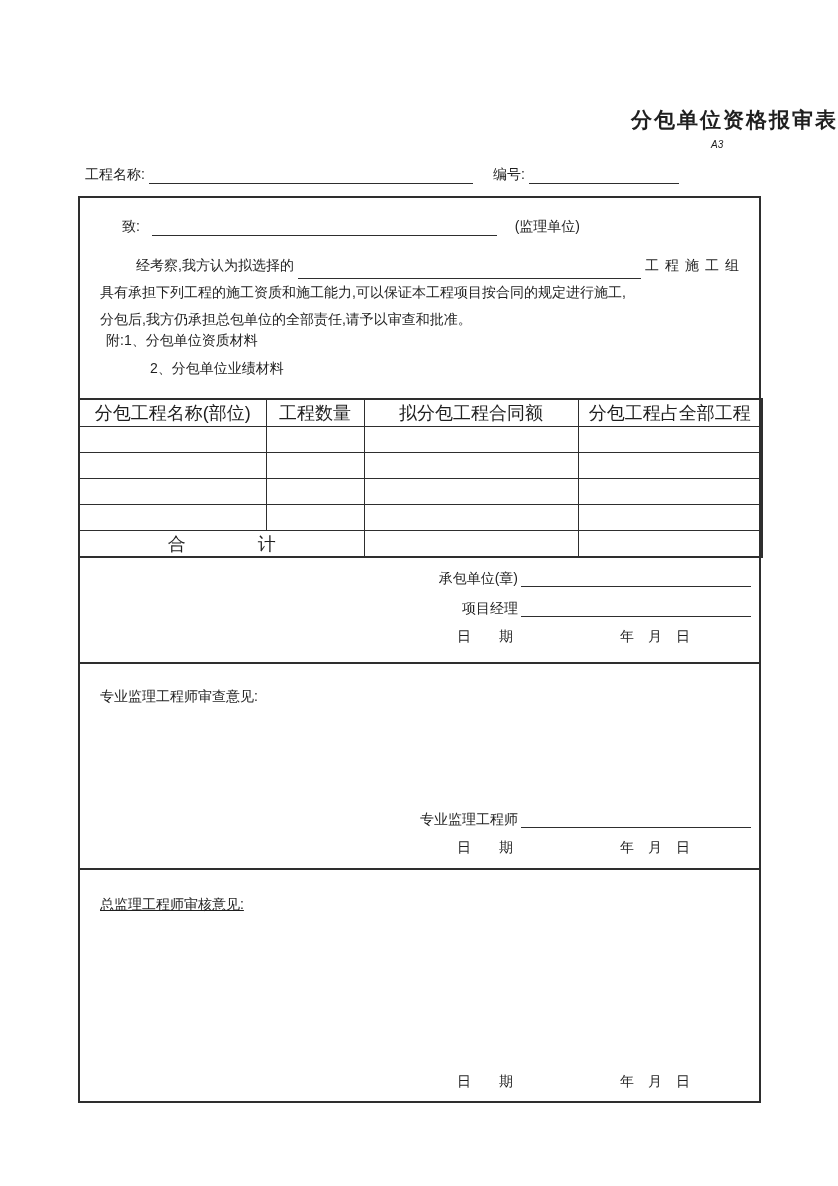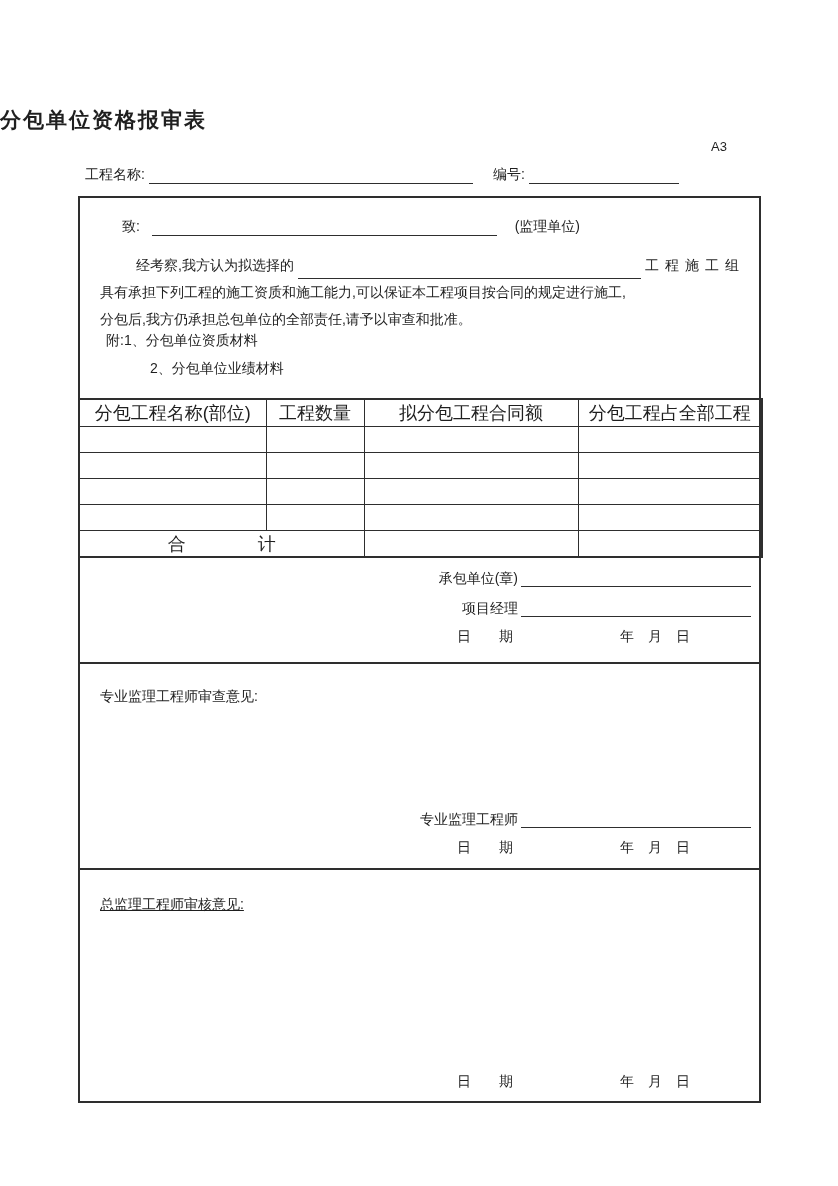--- a/index.html
+++ b/index.html
@@ -8,23 +8,23 @@
     position:relative;
     width:838px; height:1186px;
     background:#ffffff;
     font-family:"Liberation Sans", sans-serif;
     color:#1f1f1f;
     font-size:14px;
     overflow:hidden;
   }
   .doc-title {
     position:absolute; top:106px; left:0; right:0;
-    text-align:left; font-size:21px; font-weight:bold; letter-spacing:2px;
+    text-align:right; font-size:21px; font-weight:bold; letter-spacing:2px;
   }
-  .form-code { position:absolute; top:139px; left:711px; font-size:13px; }
+  .form-code { position:absolute; top:139px; left:711px; font-size:10px;font-style:italic; }
   .header-row {
     position:absolute; top:164px; left:85px; width:676px;
     display:flex; align-items:flex-end; white-space:nowrap;
   }
   .uline {
     display:inline-block;
     border-bottom:1px solid #2e2e2e;
     height:17px;
     vertical-align:bottom;
   }

